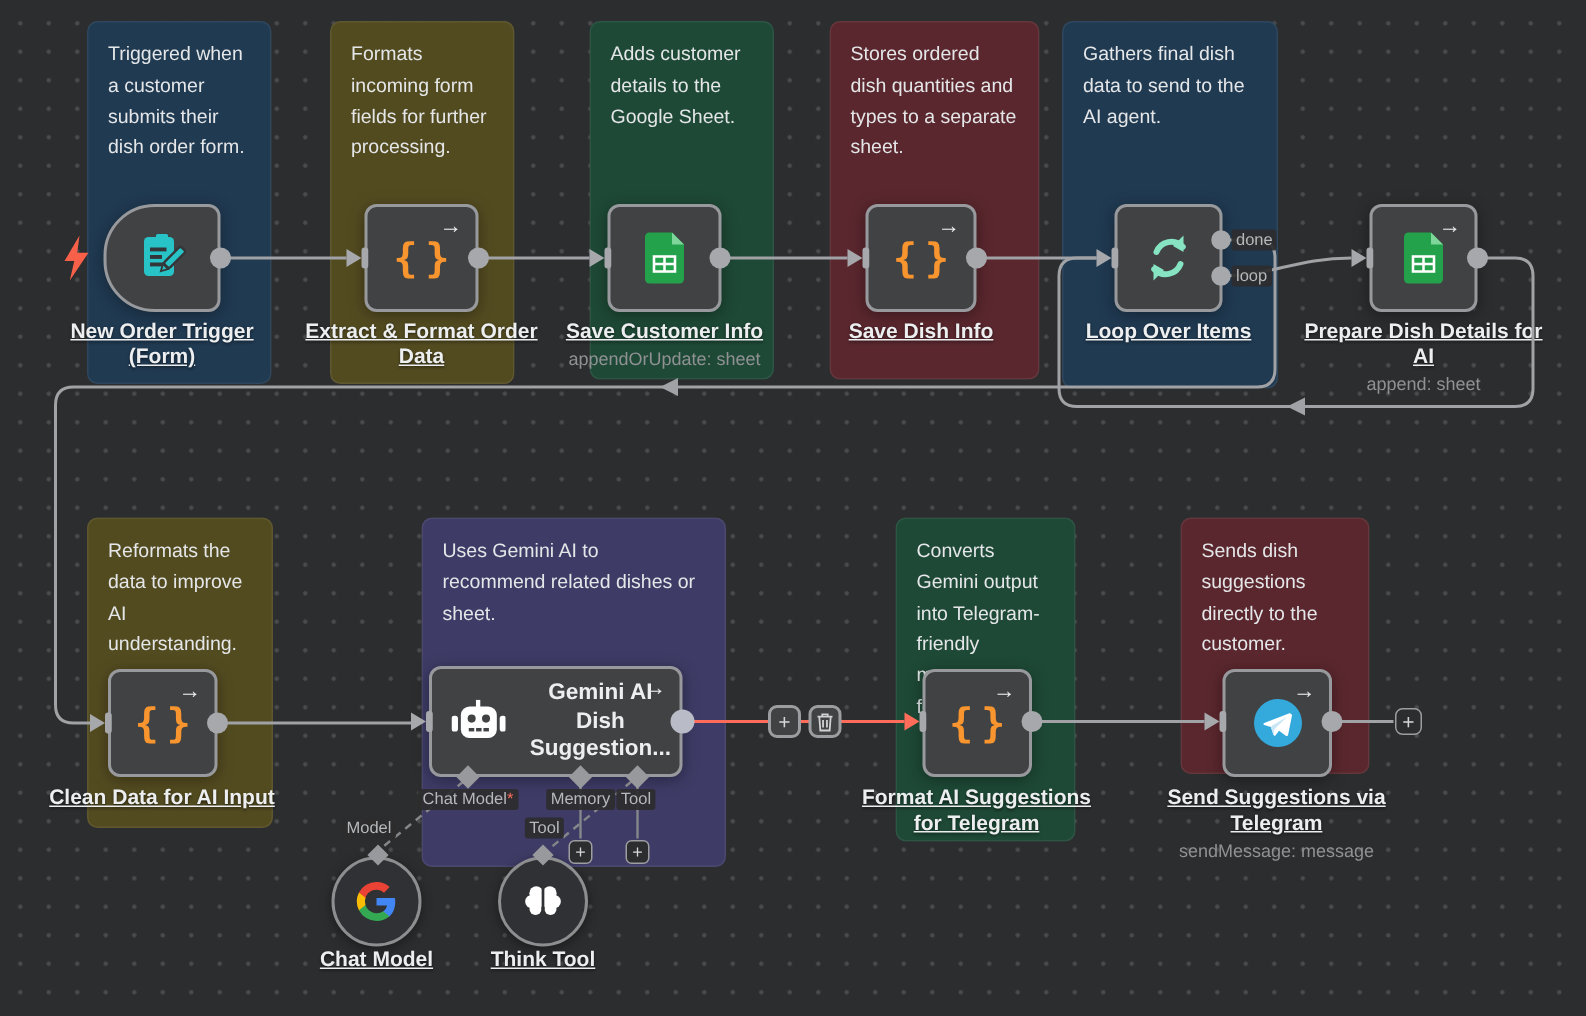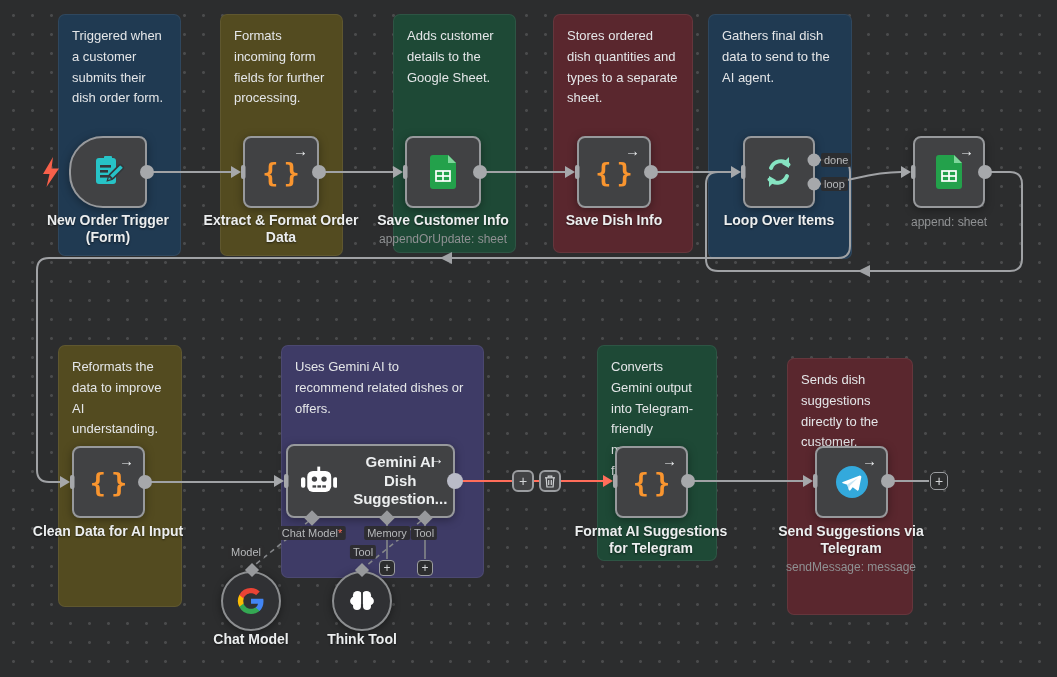--- a/index.html
+++ b/index.html
@@ -18,21 +18,21 @@
   .s-red{background:#5a272e;}
   .s-purple{background:#3e3b66;}
   .node{position:absolute;background:#414244;border:2px solid #97999c;border-radius:8px;
     z-index:2;box-sizing:border-box;display:flex;align-items:center;justify-content:center;
     box-shadow:0 2px 10px rgba(0,0,0,.35);}
   .node .exec{position:absolute;top:4px;right:9px;color:#eceeef;font-size:15px;font-weight:700;}
   .brace-icon{color:#f9952f;font-family:"DejaVu Sans Mono","Liberation Mono",monospace;
     font-size:27px;font-weight:600;letter-spacing:5px;padding-left:5px;}
   .nlabel{position:absolute;z-index:2;text-align:center;}
   .nl-title{font-size:14px;font-weight:700;color:#eceeef;line-height:1.22;
-    text-shadow:0 1px 2px rgba(0,0,0,.55);}
+    text-shadow:0 1px 2px rgba(0,0,0,.55);text-decoration:underline;}
   .nl-sub{font-size:12px;color:#8f9193;margin-top:3px;text-align:center;}
   .gemini-title{font-size:15px;font-weight:700;color:#eceeef;line-height:1.25;width:110px;text-align:center;}
   .subnode{position:absolute;width:60px;height:60px;border-radius:50%;background:#303134;
     border:2px solid #8c8e90;z-index:2;display:flex;align-items:center;justify-content:center;
     box-sizing:border-box;box-shadow:0 2px 8px rgba(0,0,0,.4);}
   .wires{position:absolute;left:0;top:0;z-index:3;}
   .wires path{fill:none;stroke:#a0a2a5;stroke-width:2;}
   .wires path.salmon{stroke:#ff6d5a;}
   .wires path.dash{stroke:#85878a;stroke-width:1.6;stroke-dasharray:5 4;}
   .wires path.thin{stroke:#85878a;stroke-width:1.6;}
@@ -59,30 +59,30 @@
     </div>
   <div class="sticky s-green" style="left:393px;top:14px;width:123px;height:239px">
       <p>Adds customer details to the Google Sheet.</p>
     </div>
   <div class="sticky s-red" style="left:553px;top:14px;width:140px;height:239px">
       <p>Stores ordered dish quantities and types to a separate sheet.</p>
     </div>
   <div class="sticky s-blue" style="left:708px;top:14px;width:144px;height:245px">
       <p>Gathers final dish data to send to the AI agent.</p>
     </div>
-  <div class="sticky s-olive" style="left:58px;top:345px;width:124px;height:262px">
+  <div class="sticky s-olive" style="left:58px;top:345px;width:124px;height:207px">
       <p>Reformats the data to improve AI understanding.</p>
     </div>
   <div class="sticky s-purple" style="left:281px;top:345px;width:203px;height:233px">
-      <p>Uses Gemini AI to recommend related dishes or offers.</p>
+      <p>Uses Gemini AI to recommend related dishes or sheet.</p>
     </div>
   <div class="sticky s-green" style="left:597px;top:345px;width:120px;height:216px">
       <p>Converts Gemini output into Telegram-friendly message format.</p>
     </div>
-  <div class="sticky s-red" style="left:787px;top:358px;width:126px;height:257px">
+  <div class="sticky s-red" style="left:787px;top:345px;width:126px;height:171px">
       <p>Sends dish suggestions directly to the customer.</p>
     </div>
 
   <svg style="position:absolute;left:40px;top:157px;z-index:2" width="22" height="30" viewBox="0 0 22 30">
     <polygon points="13,0 3,17 9.5,17 6.5,30 19,11.5 11.5,11.5" fill="#f8604a"></polygon>
   </svg>
 
   <div class="node" style="left:69px;top:136px;width:78px;height:72px;border-radius:34px 8px 8px 34px">
     <svg width="34" height="34" viewBox="0 0 34 34">
       <rect x="5" y="3" width="20" height="26" rx="3" fill="#27c3c7"></rect>
@@ -212,20 +212,21 @@
     <div class="nl-title">Save Customer Info</div>
     <div class="nl-sub">appendOrUpdate: sheet</div>
   </div>
   <div class="nlabel" style="left:514px;top:212px;width:200px">
     <div class="nl-title">Save Dish Info</div>
   </div>
   <div class="nlabel" style="left:679px;top:212px;width:200px">
     <div class="nl-title">Loop Over Items</div>
   </div>
   <div class="nlabel" style="left:849px;top:212px;width:200px">
+    <div class="nl-title" style="max-width:165px;margin:0 auto">Prepare Dish Details for AI</div>
     <div class="nl-sub">append: sheet</div>
   </div>
   <div class="nlabel" style="left:551px;top:523px;width:200px">
     <div class="nl-title" style="max-width:165px;margin:0 auto">Format AI Suggestions for Telegram</div>
   </div>
   <div class="nlabel" style="left:8px;top:523px;width:200px">
     <div class="nl-title">Clean Data for AI Input</div>
   </div>
   <div class="nlabel" style="left:751px;top:523px;width:200px">
     <div class="nl-title" style="max-width:160px;margin:0 auto">Send Suggestions via Telegram</div>

